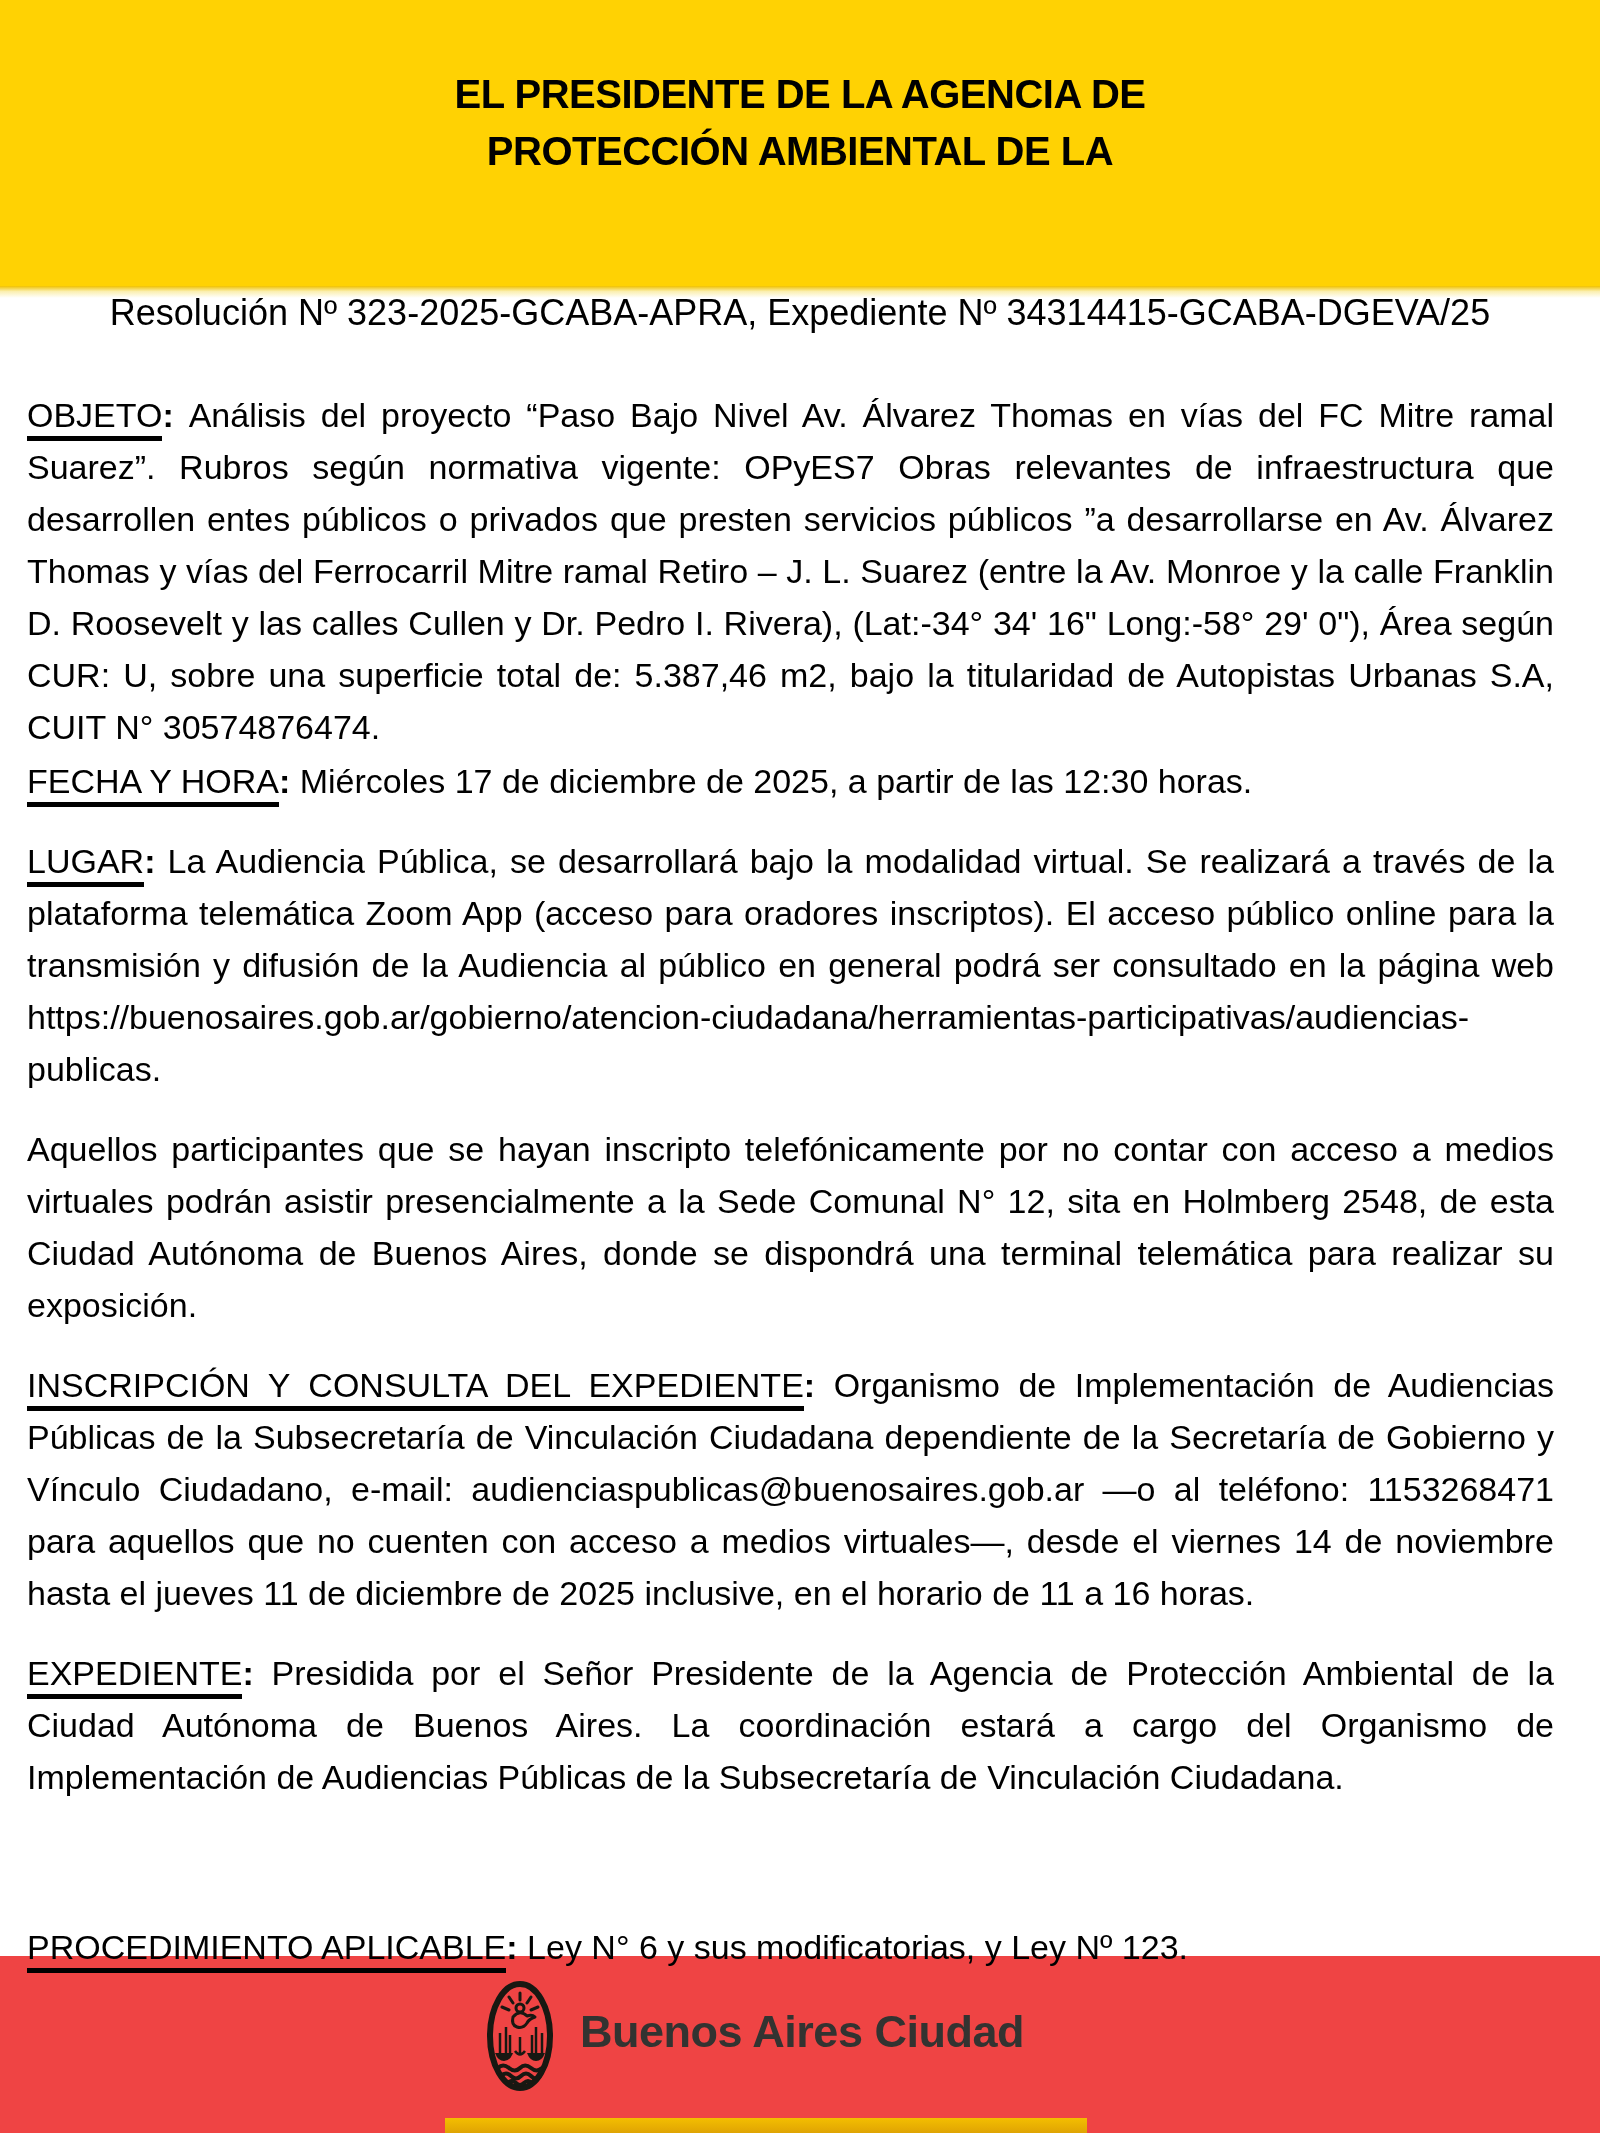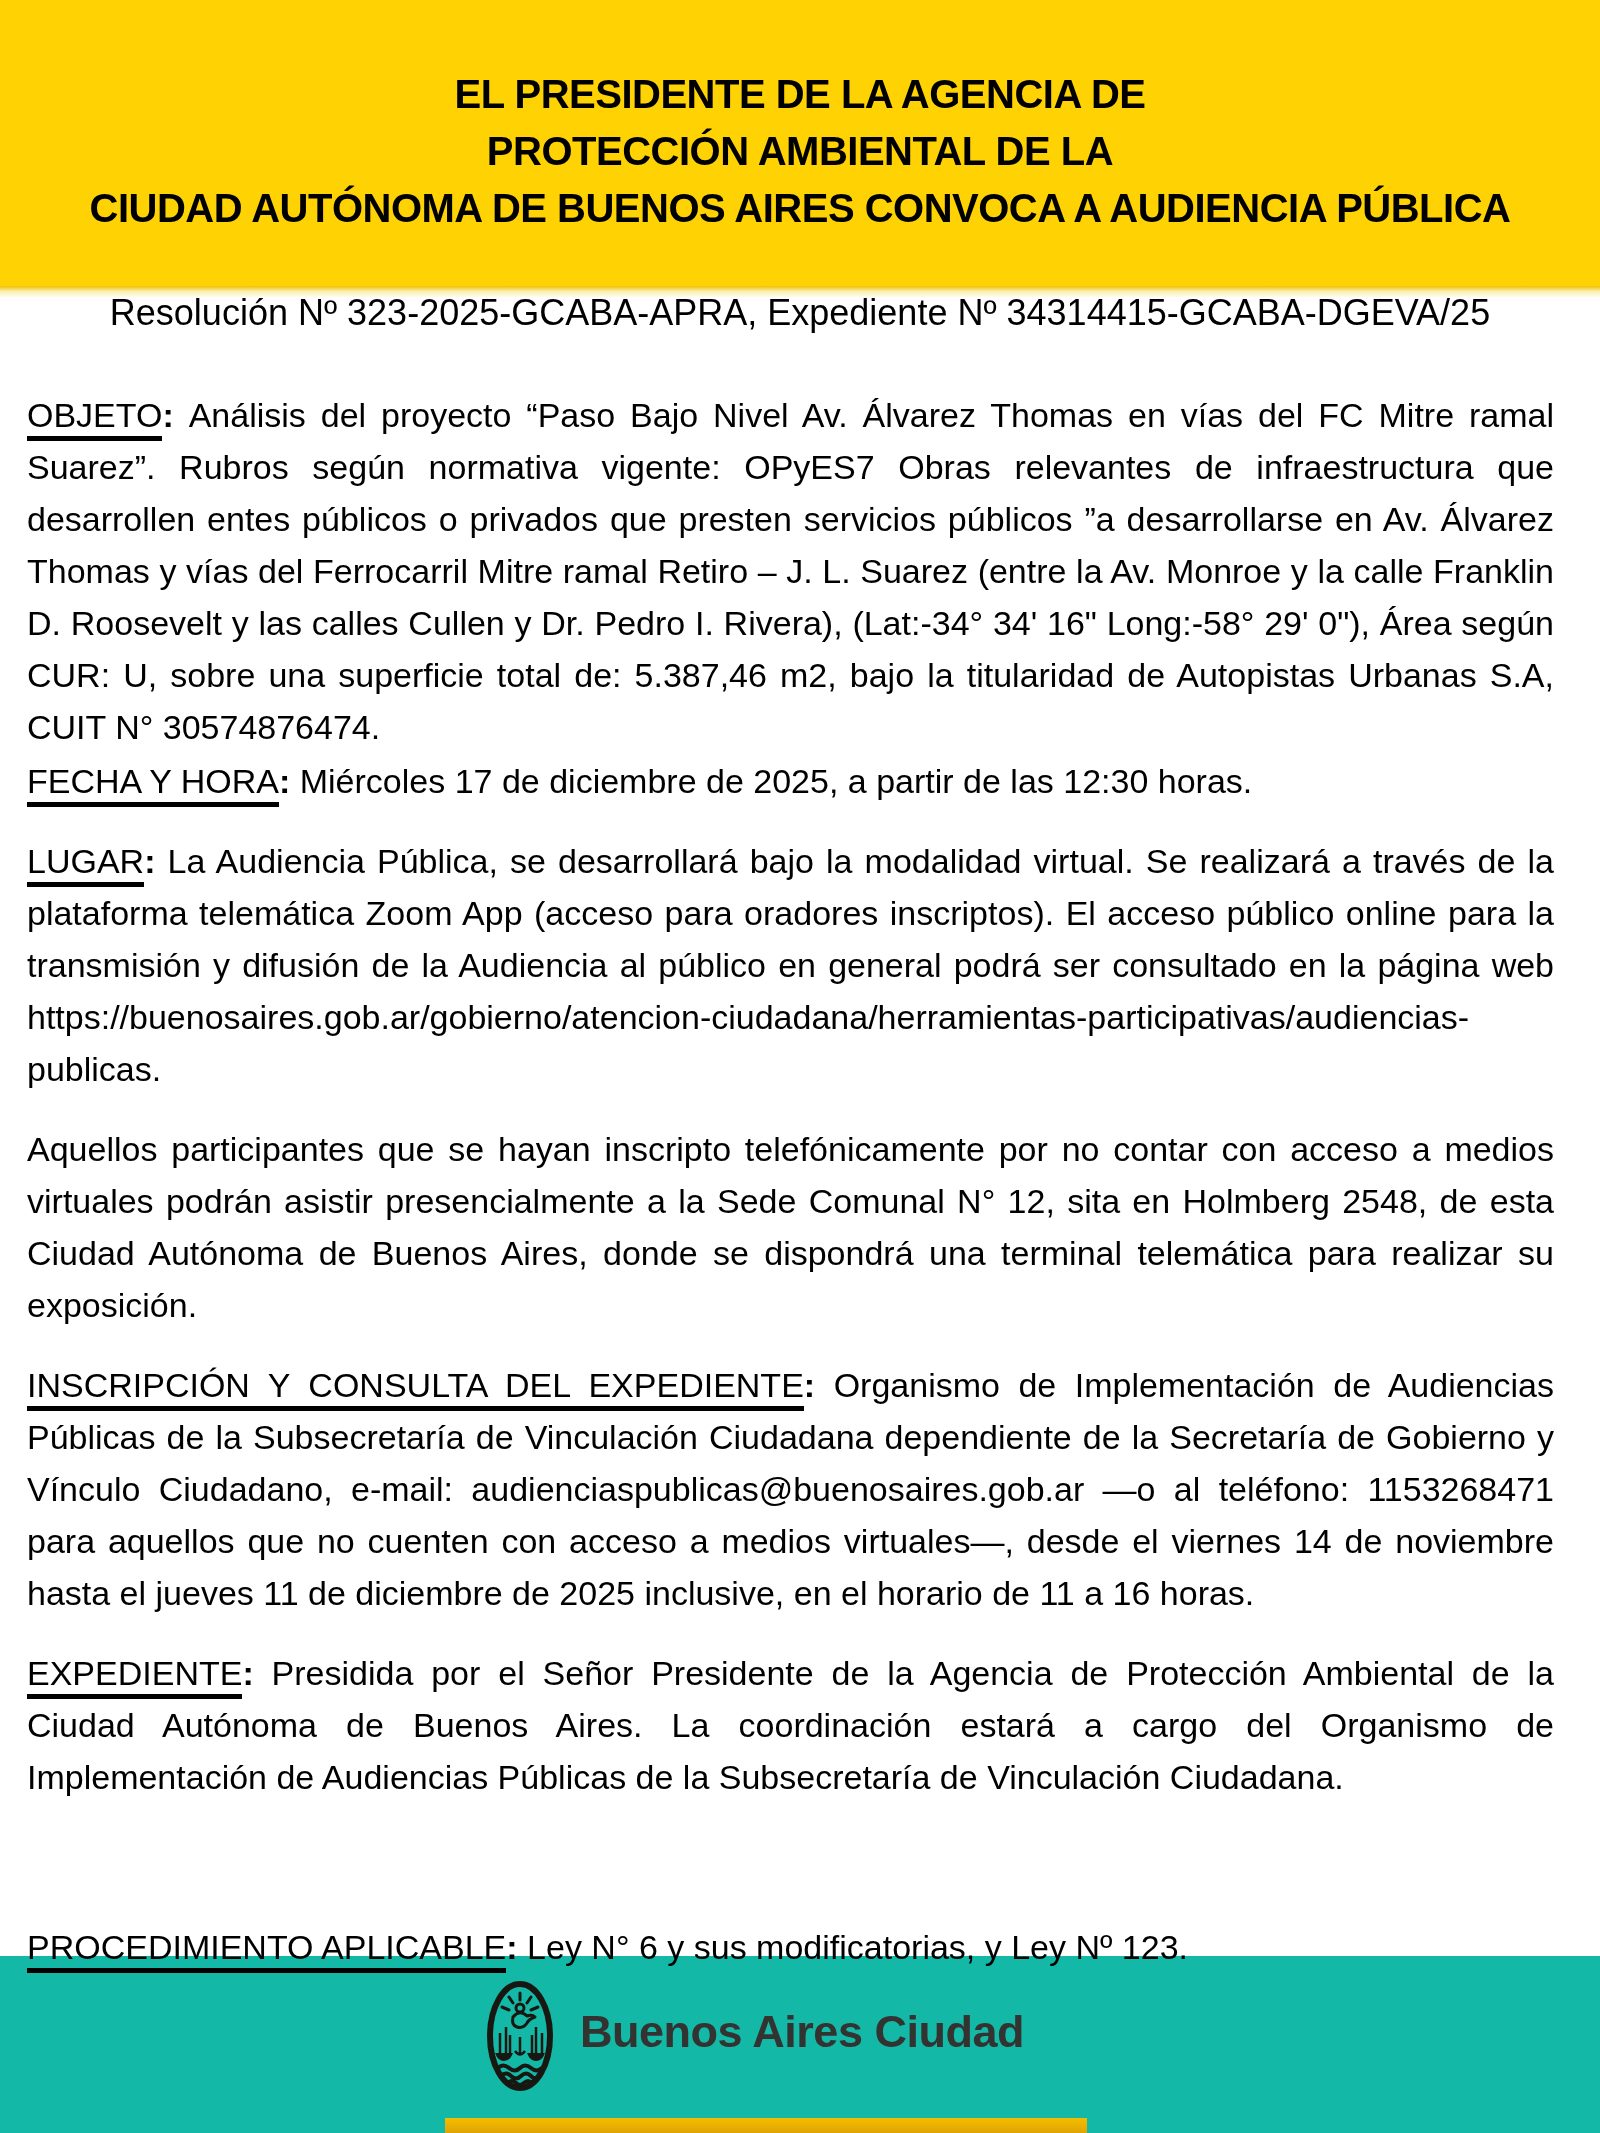--- a/index.html
+++ b/index.html
@@ -70,21 +70,21 @@
     font-size: 34px;
     line-height: 52px;
     z-index: 3;
   }
 
   
   .band-bottom {
     position: absolute;
     left: 0; bottom: 0;
     width: 100%; height: 177px;
-    background: #14b8a6;
+    background: #ef4444;
     z-index: 1;
   }
   .crest {
     position: absolute;
     left: 486px; top: 25px;
     width: 68px; height: 110px;
   }
   .logo-text {
     position: absolute;
     left: 580px; top: 50px;
@@ -103,21 +103,20 @@
 </style>
 </head>
 <body>
 
 <div class="page">
 
   <header class="band-top">
     <h1 class="title">
       <div class="title-line">EL PRESIDENTE DE LA AGENCIA DE</div>
       <div class="title-line">PROTECCIÓN AMBIENTAL DE LA</div>
-      <div class="title-line">CIUDAD AUTÓNOMA DE BUENOS AIRES CONVOCA A AUDIENCIA PÚBLICA</div>
     </h1>
   </header>
   <div class="band-top-fade"></div>
 
   <div class="resolution">Resolución Nº 323-2025-GCABA-APRA, Expediente Nº 34314415-GCABA-DGEVA/25</div>
 
   <main class="body-text">
 
     <p class="para"><span class="hlabel">OBJETO</span><span class="hcolon">: </span><span>Análisis del proyecto “Paso Bajo Nivel Av. Álvarez Thomas en vías del FC Mitre ramal Suarez”. Rubros según normativa vigente: OPyES7 Obras relevantes de infraestructura que desarrollen entes públicos o privados que presten servicios públicos ”a desarrollarse en Av. Álvarez Thomas y vías del Ferrocarril Mitre ramal Retiro – J. L. Suarez (entre la Av. Monroe y la calle Franklin D. Roosevelt y las calles Cullen y Dr. Pedro I. Rivera), (Lat:-34° 34' 16" Long:-58° 29' 0"), Área según CUR: U, sobre una superficie total de: 5.387,46 m2, bajo la titularidad de Autopistas Urbanas S.A, CUIT N° 30574876474.</span></p>
 

